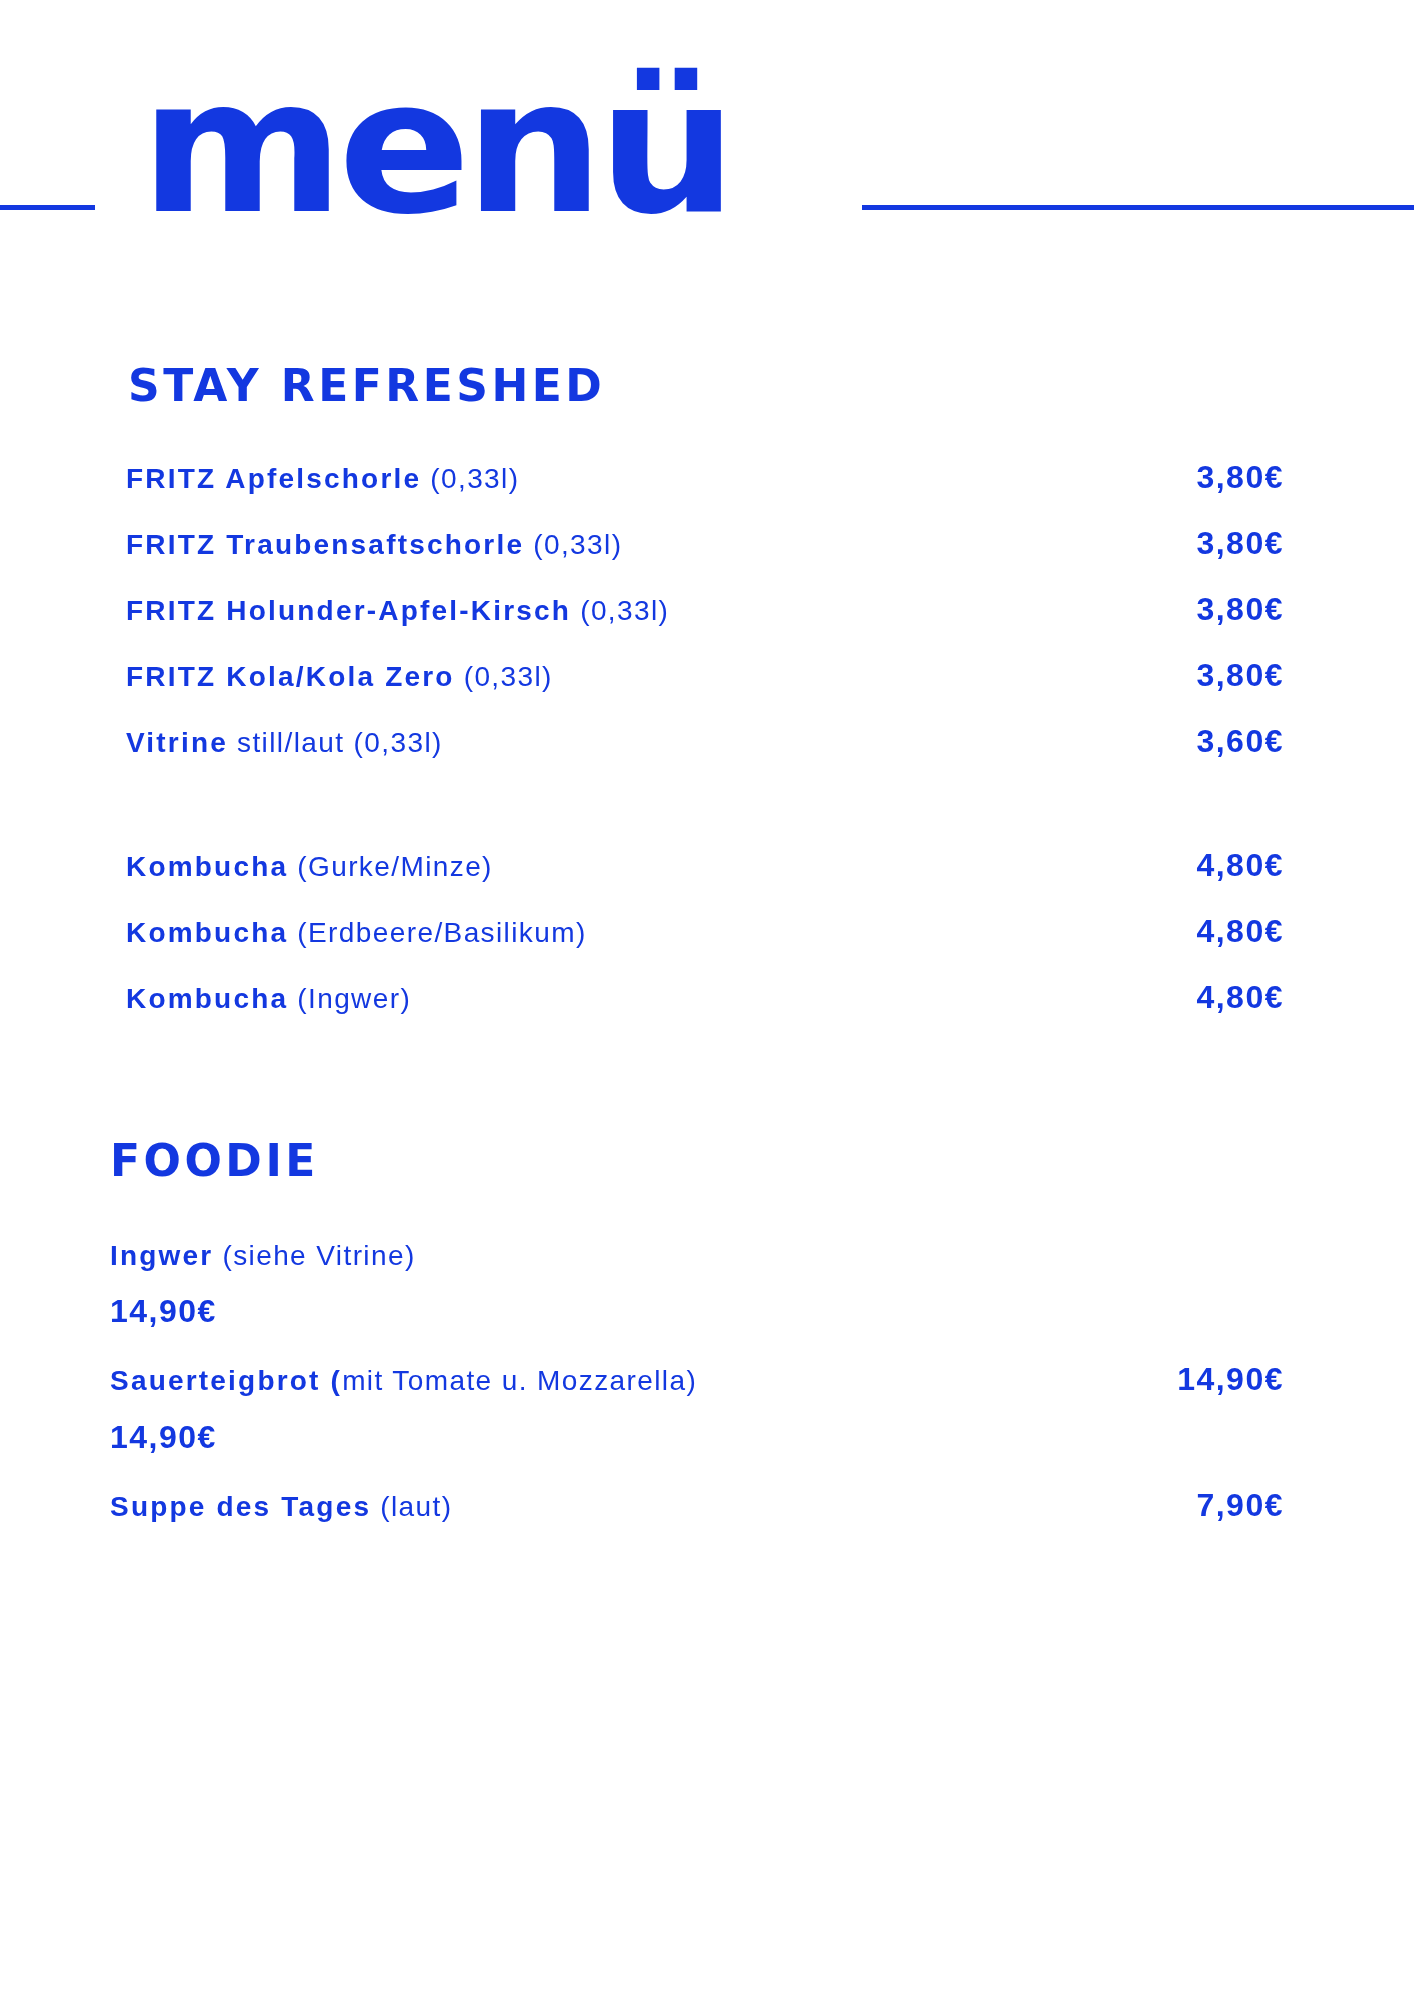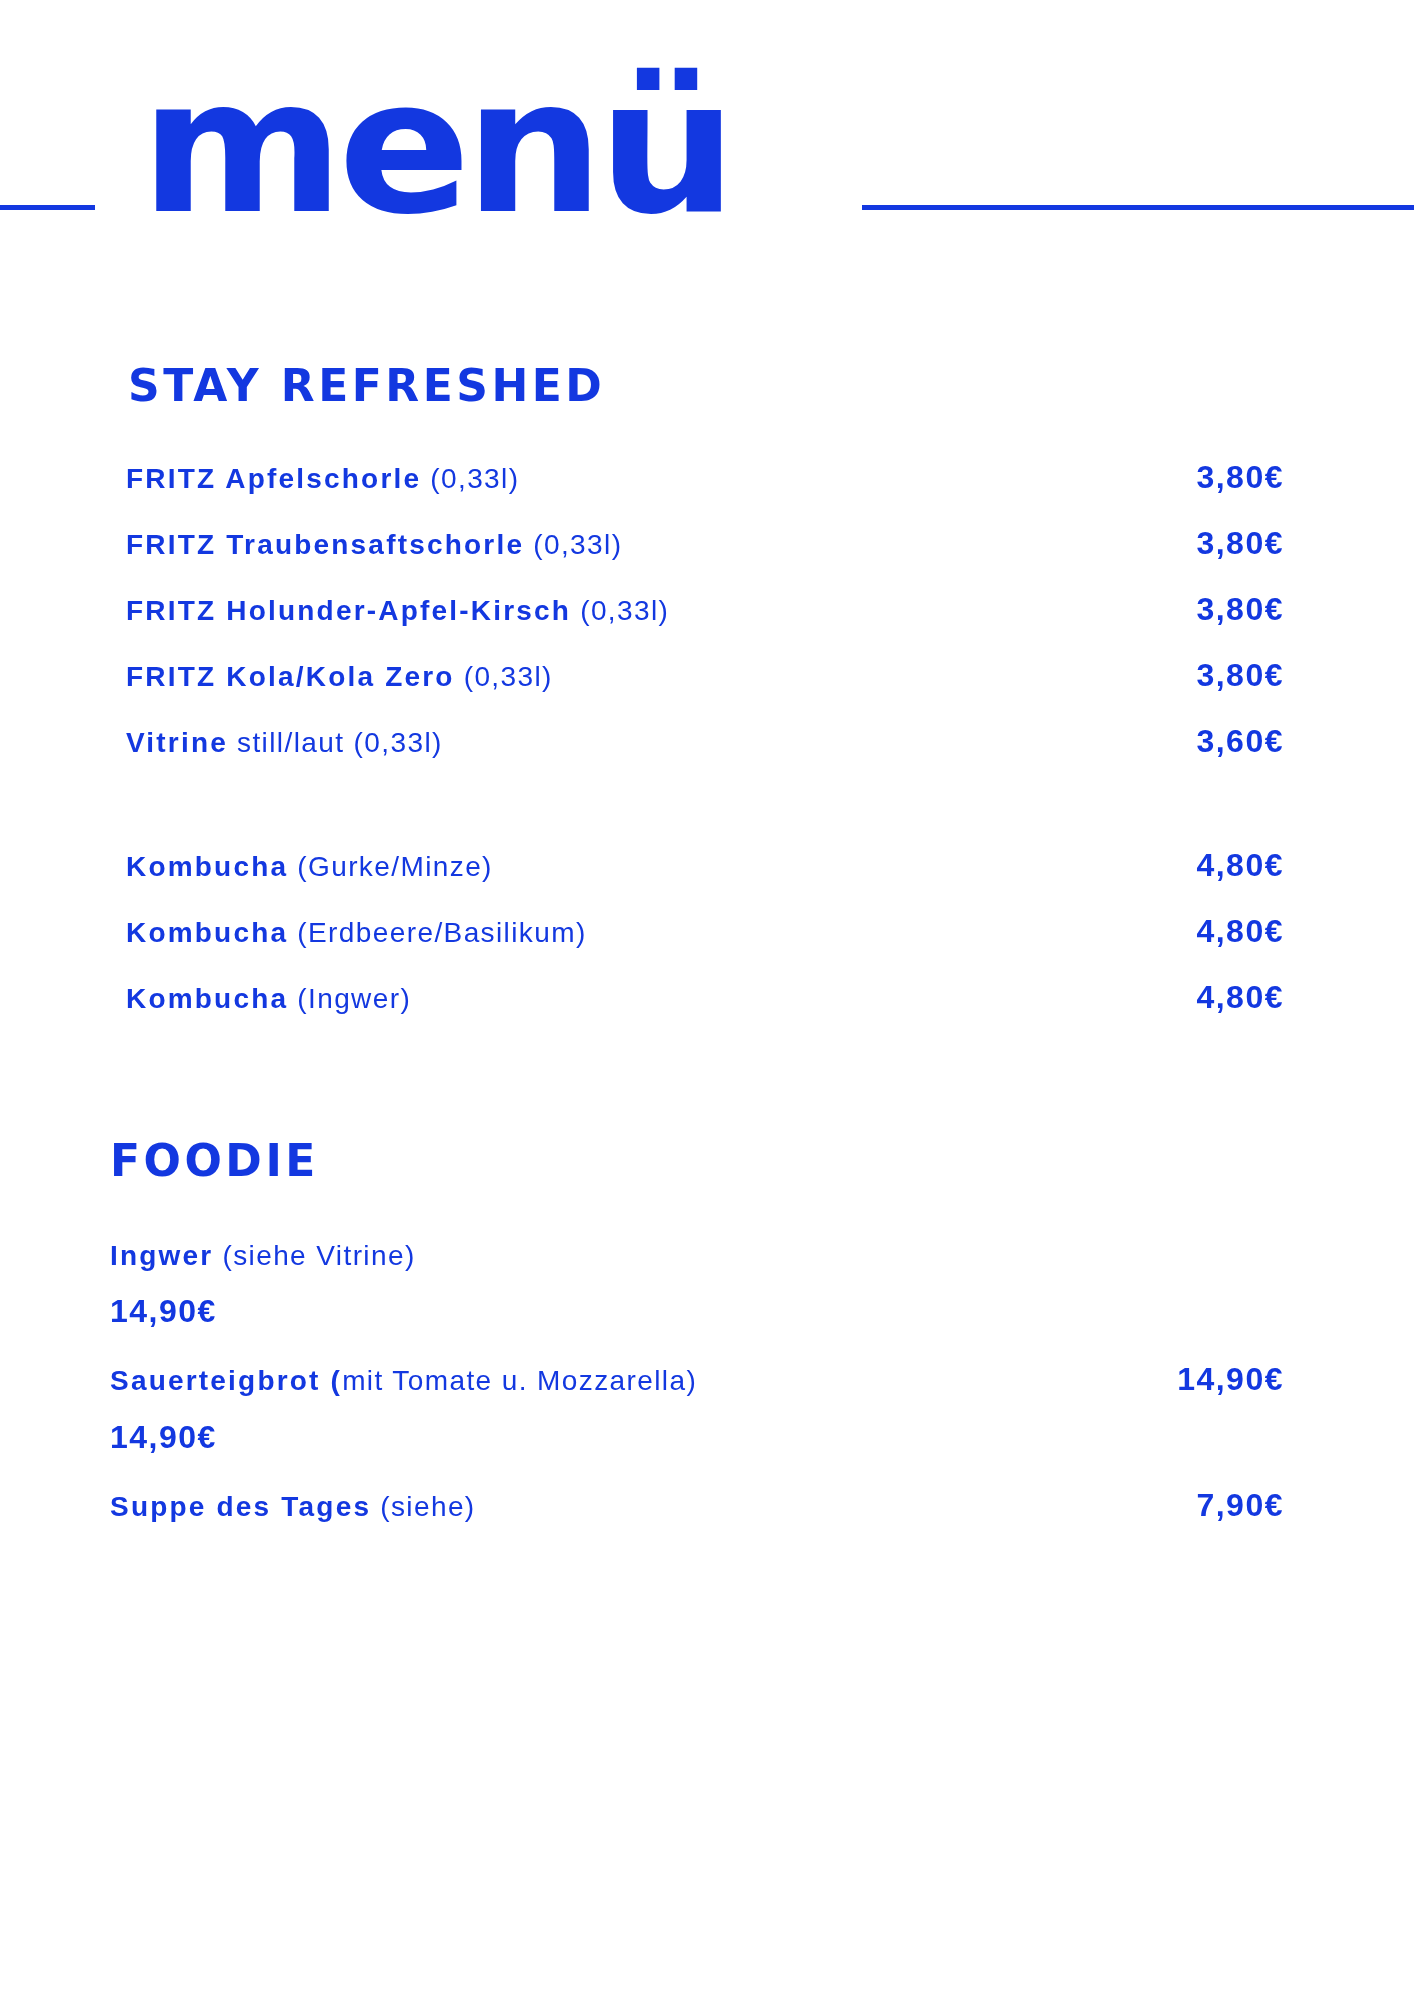--- a/index.html
+++ b/index.html
@@ -175,19 +175,19 @@
         <span class="item-price">14,90€</span>
       </div>
       <div class="item-row">
         <span class="item-name"><span class="strong">Sauerteigbrot (</span><span class="light">mit Tomate u. Mozzarella)</span></span>
         <span class="item-price">14,90€</span>
       </div>
       <div class="item-row">
         <span class="item-price">14,90€</span>
       </div>
       <div class="item-row">
-        <span class="item-name"><span class="strong">Suppe des Tages</span> <span class="light">(siehe)</span></span>
+        <span class="item-name"><span class="strong">Suppe des Tages</span> <span class="light">(laut)</span></span>
         <span class="item-price">7,90€</span>
       </div>
     </div>
   </div>
 
 </div>
 
 </body></html>

